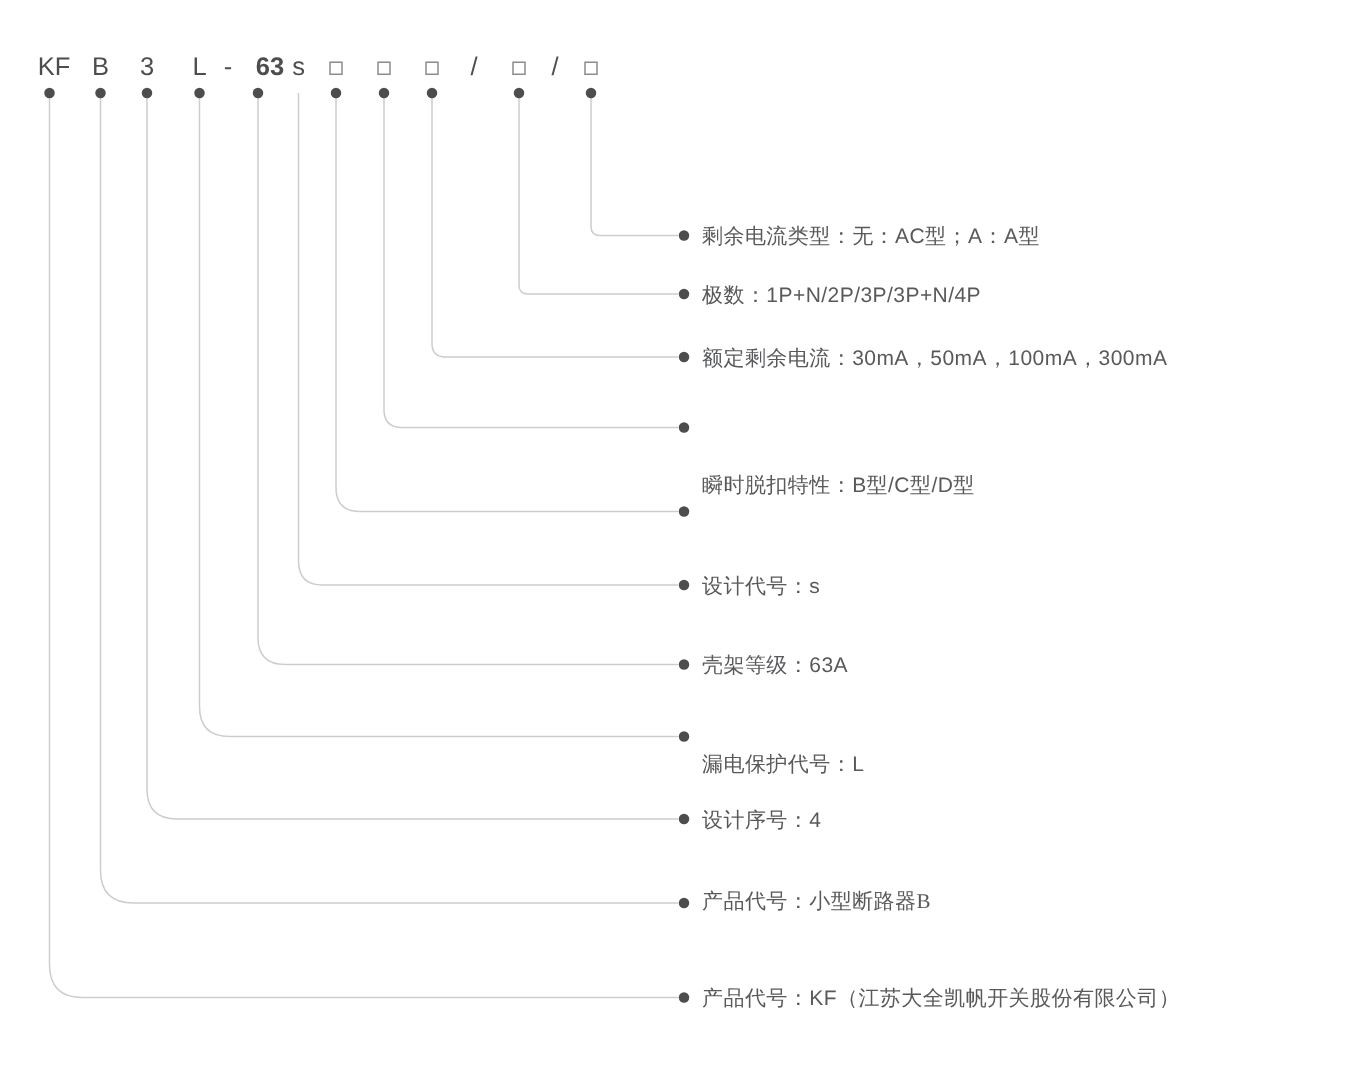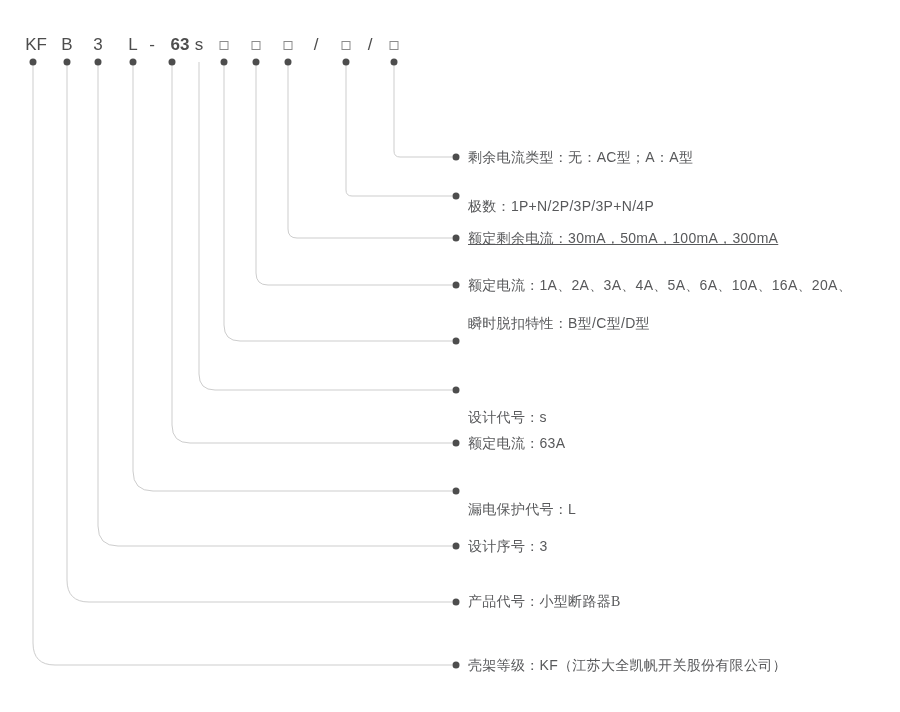--- a/index.html
+++ b/index.html
@@ -73,44 +73,43 @@
       <span class="tok box" style="left: 288px;"></span>
       <span class="tok" style="left: 316px;">/</span>
       <span class="tok box" style="left: 346px;"></span>
       <span class="tok" style="left: 370px;">/</span>
       <span class="tok box" style="left: 394px;"></span>
     </div>
   <div>
       <div class="label" style="top: 147px;">
         <div class="lline">剩余电流类型：无：AC型；A：A型</div>
       </div>
-      <div class="label" style="top: 196px;">
+      <div class="label" style="top: 186px;">
         <div class="lline">极数：1P+N/2P/3P/3P+N/4P</div>
       </div>
-      <div class="label" style="top: 228px; text-decoration: underline;">
+      <div class="label" style="top: 228px;">
         <div class="lline">额定剩余电流：30mA，50mA，100mA，300mA</div>
       </div>
       <div class="label two" style="top: 274px;">
-        <div class="lline">额定电流：1A、2A、3A、4A、5A、6A、10A、16A、20A、</div>
       </div>
       <div class="label" style="top: 313px;">
         <div class="lline">瞬时脱扣特性：B型/C型/D型</div>
       </div>
-      <div class="label" style="top: 380px; margin-top: 27px;">
+      <div class="label" style="top: 380px;">
         <div class="lline">设计代号：s</div>
       </div>
       <div class="label" style="top: 433px;">
-        <div class="lline">额定电流：63A</div>
+        <div class="lline">壳架等级：63A</div>
       </div>
       <div class="label" style="top: 499px;">
         <div class="lline">漏电保护代号：L</div>
       </div>
       <div class="label" style="top: 536px;">
-        <div class="lline">设计序号：3</div>
+        <div class="lline">设计序号：4</div>
       </div>
       <div class="label" style="top: 592px; font-family: Liberation Serif, serif;">
         <div class="lline">产品代号：小型断路器B</div>
       </div>
       <div class="label" style="top: 655px;">
-        <div class="lline">壳架等级：KF（江苏大全凯帆开关股份有限公司）</div>
+        <div class="lline">产品代号：KF（江苏大全凯帆开关股份有限公司）</div>
       </div>
     </div>
 </div>
 
 </body></html>

